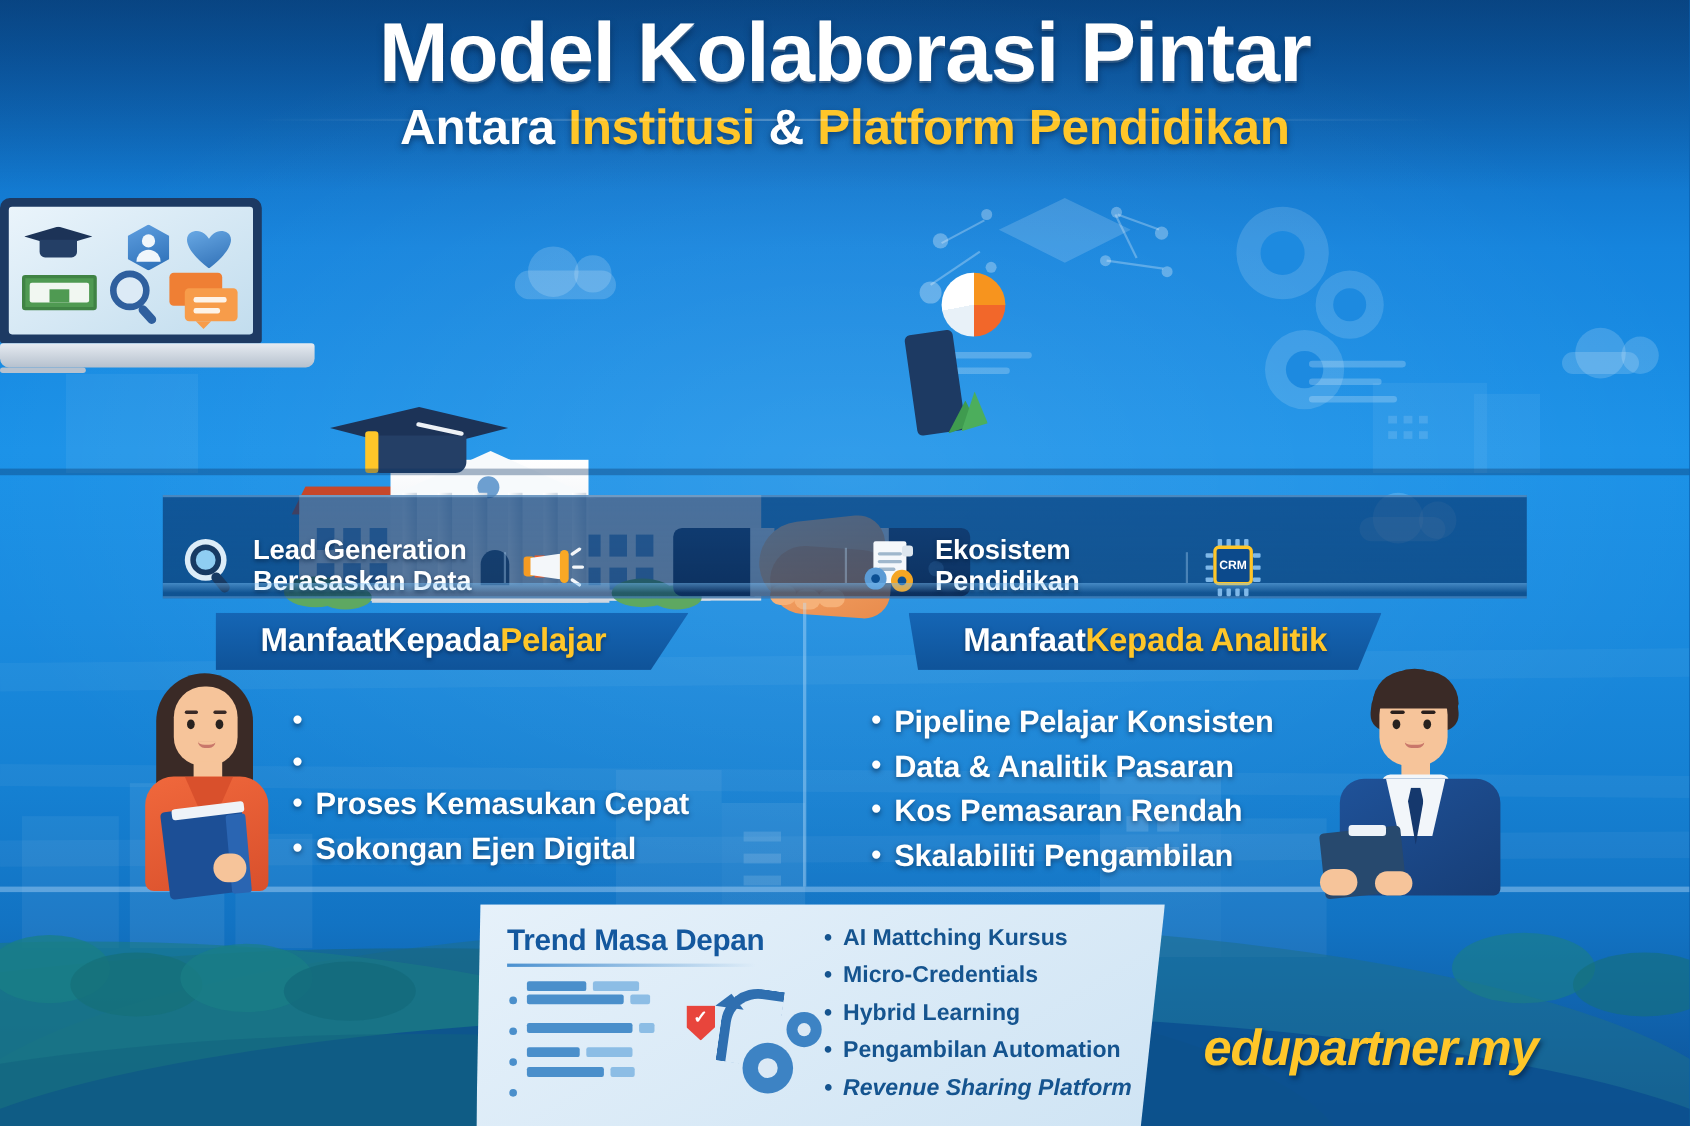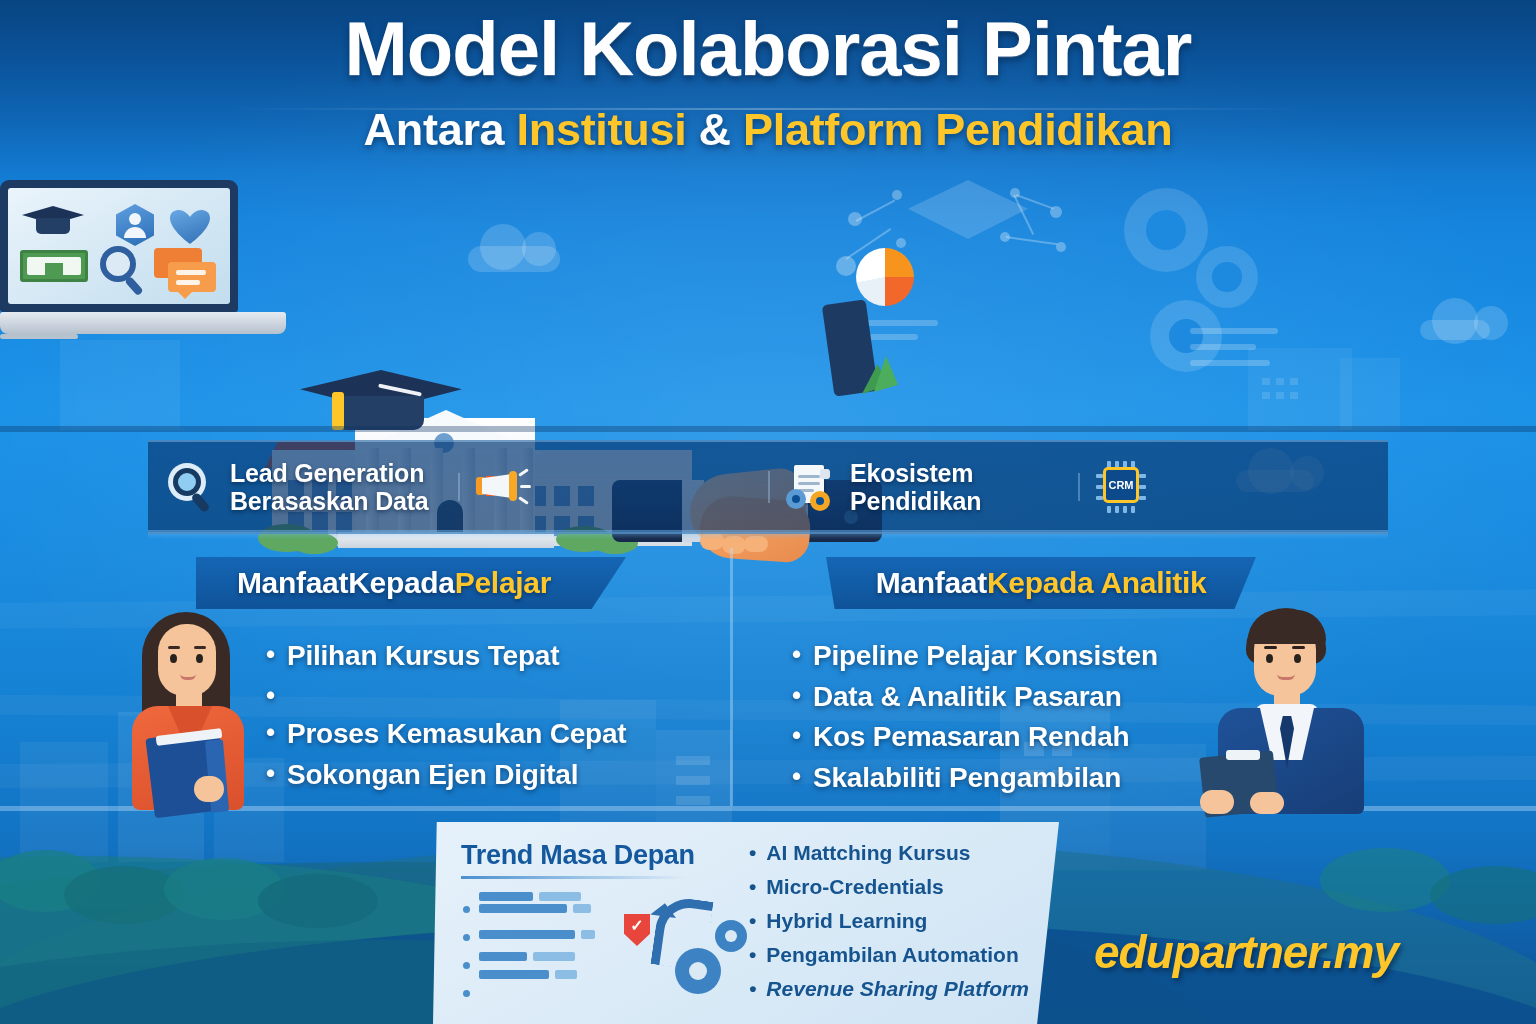--- a/index.html
+++ b/index.html
@@ -46,21 +46,21 @@
   .win{ position:absolute; background:rgba(255,255,255,.13); }
 
   
   .title-wrap{ position:absolute; top:8px; left:0; right:0; text-align:center; }
   .title{
     font-size:76px; font-weight:bold; color:#ffffff; letter-spacing:-1px;
     text-shadow:0 4px 7px rgba(2,30,64,.55), 0 1px 0 rgba(255,255,255,.3);
     line-height:1.08;
   }
   .subtitle{
-    margin-top:14px; font-size:45px; font-weight:bold; color:#ffffff;
+    font-size:45px; font-weight:bold; color:#ffffff;
     text-shadow:0 3px 6px rgba(2,30,64,.55);
     letter-spacing:-.3px;
   }
   .subtitle .hl{ color:#ffc629; }
   .title-rule{
     position:absolute; top:108px; left:50%; transform:translateX(-50%);
     width:1080px; height:2px;
     background:linear-gradient(90deg, rgba(255,255,255,0), rgba(255,255,255,.28), rgba(255,255,255,0));
   }
 
@@ -171,25 +171,25 @@
   }
   .docline{ position:absolute; height:6px; background:rgba(255,255,255,.22); border-radius:3px; }
   .cloud{ position:absolute; background:rgba(255,255,255,.17); border-radius:28px; }
   .cloud:before,.cloud:after{ content:""; position:absolute; background:rgba(255,255,255,.17); border-radius:50%; }
   .cloud:before{ width:46px; height:46px; left:12px; top:-22px; }
   .cloud:after{ width:34px; height:34px; left:54px; top:-14px; }
   .ground-line{ position:absolute; left:0; width:1536px; height:6px; background:rgba(8,48,98,.35); }
 
   
   .strip{
-    position:absolute; left:148px; top:440px; width:1240px; height:94px;
+    position:absolute; left:148px; top:450px; width:1240px; height:94px;
     background:linear-gradient(180deg, rgba(9,62,122,.72), rgba(7,52,105,.66));
     border-top:2px solid rgba(150,205,250,.42);
     border-bottom:2px solid rgba(150,205,250,.30);
-    display:flex; align-items:center;
+    display:flex; align-items:flex-end;
   }
   .strip-glow{
     position:absolute; left:148px; top:530px; width:1240px; height:9px;
     background:linear-gradient(180deg, rgba(120,190,245,.5), rgba(120,190,245,0));
   }
   .fitem{ flex:1 1 0; display:flex; align-items:center; gap:12px; padding:0 10px 0 18px; position:relative; }
   .fitem + .fitem:before{
     content:""; position:absolute; left:0; top:12px; bottom:12px; width:2px;
     background:rgba(180,218,250,.35);
   }
@@ -600,21 +600,20 @@
         <span class="hl">Pelajar</span>
     </div>
     <div class="bnr bnr-r">
       <span>Manfaat </span>
         <span class="hl">Kepada Analitik</span>
     </div>
 
     <ul class="blist blist-l">
       <li>
           <span class="dot">•</span>
-          <span>Pilihan Kursus Tepat</span>
         </li>
       <li>
           <span class="dot">•</span>
         </li>
       <li>
           <span class="dot">•</span>
           <span>Proses Kemasukan Cepat</span>
         </li>
       <li>
           <span class="dot">•</span>

